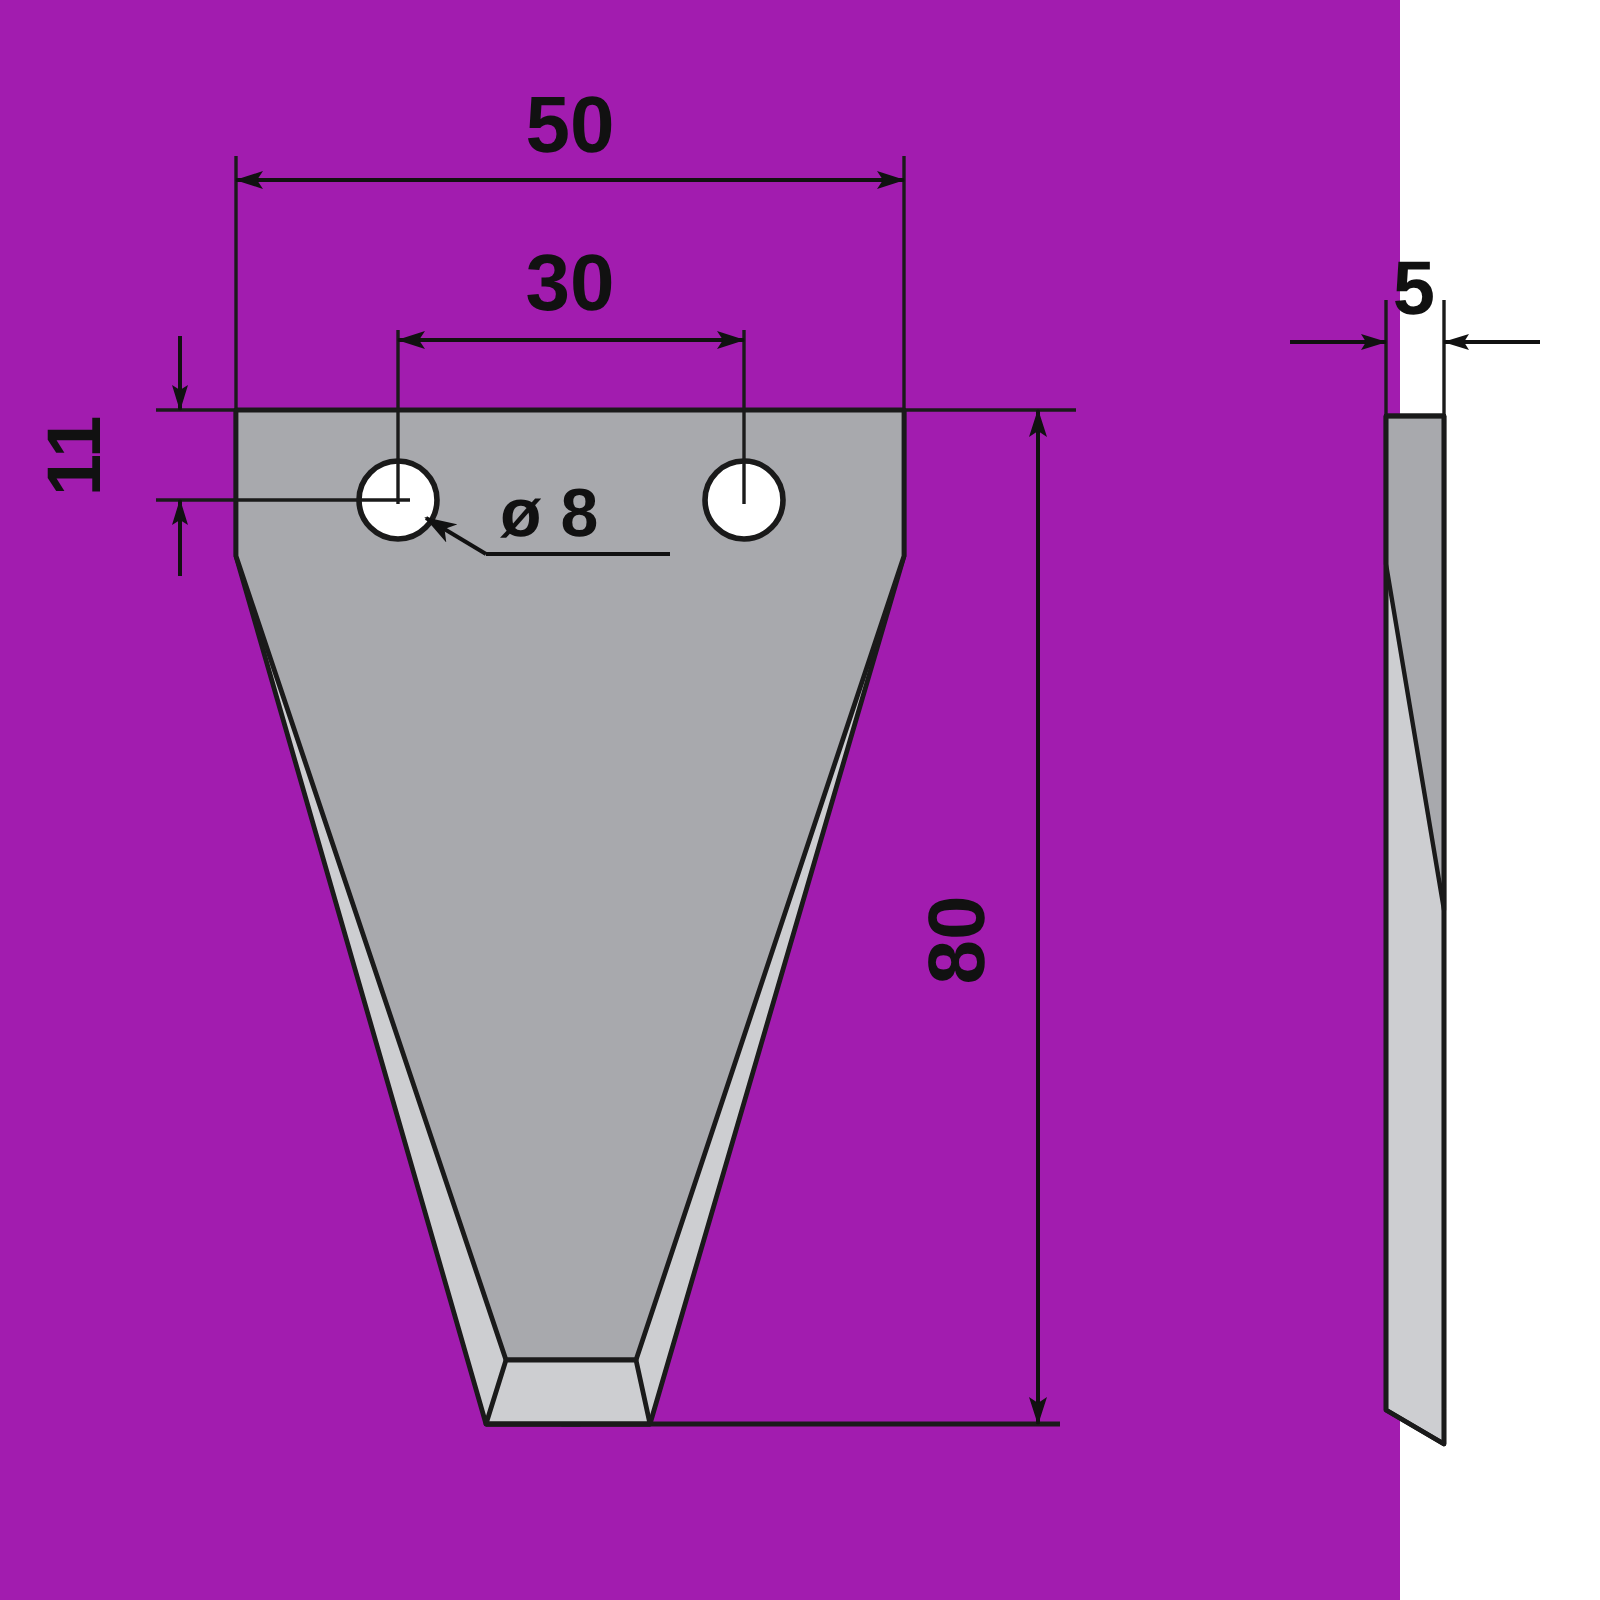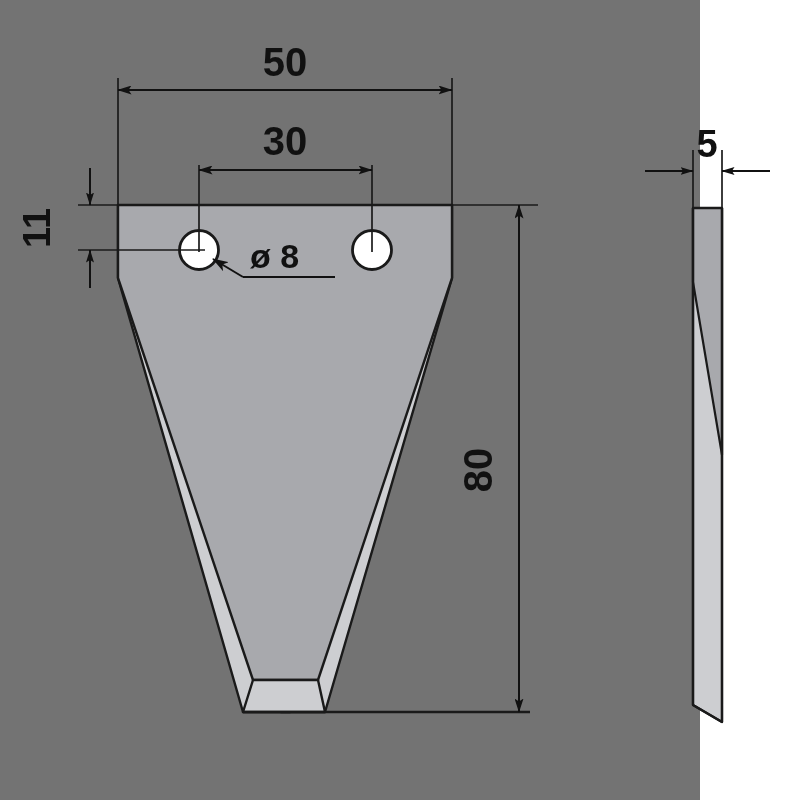--- a/index.html
+++ b/index.html
@@ -10,21 +10,21 @@
   body {
     width: 800px;
     height: 800px;
     font-family: "Liberation Sans", sans-serif;
     overflow: hidden;
   }
   #drawing-root {
     position: relative;
     width: 700px;
     height: 800px;
-    background: #737373;
+    background: #a21caf;
   }
   svg.cad {
     display: block;
     width: 800px;
     height: 800px;
   }
   text.dim-label {
     font-family: "Liberation Sans", sans-serif;
     font-weight: bold;
     fill: #111111;

